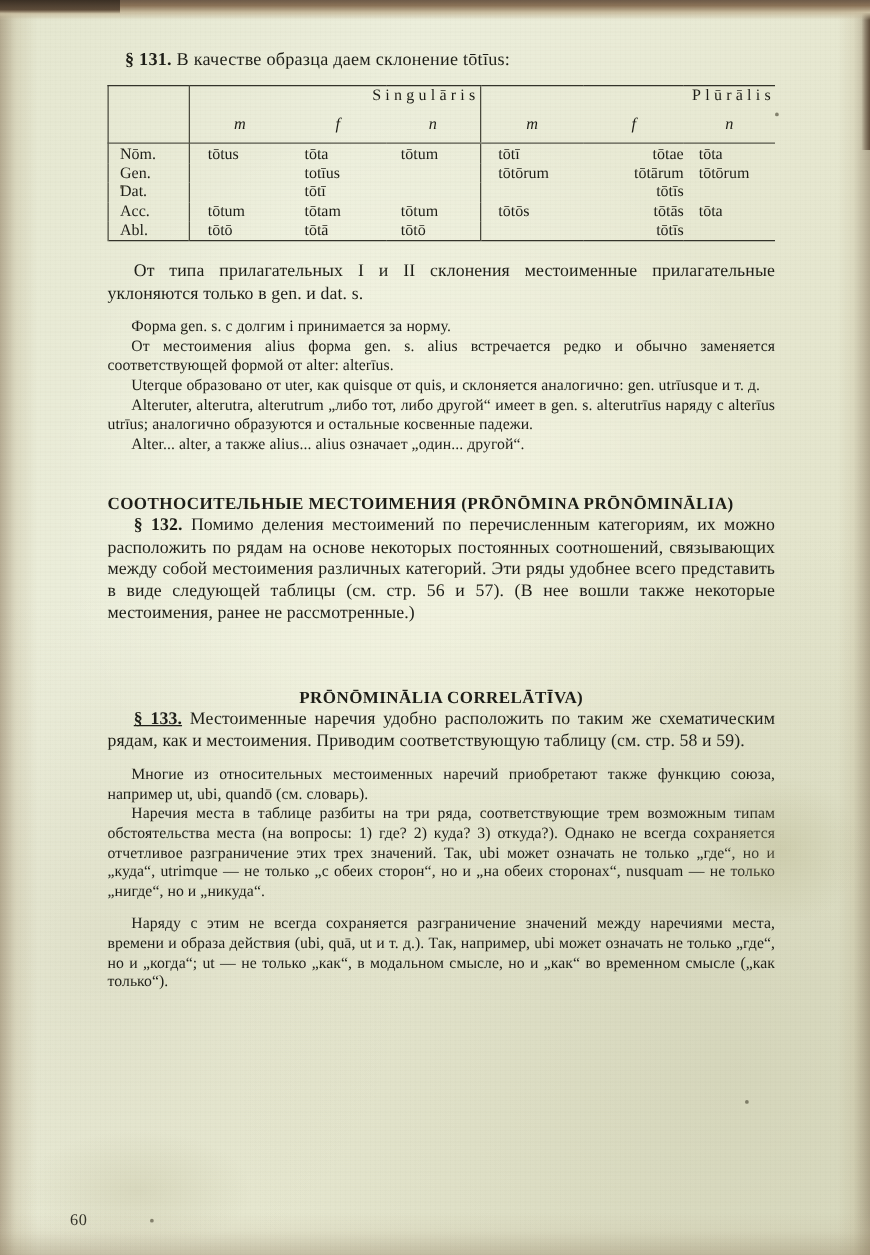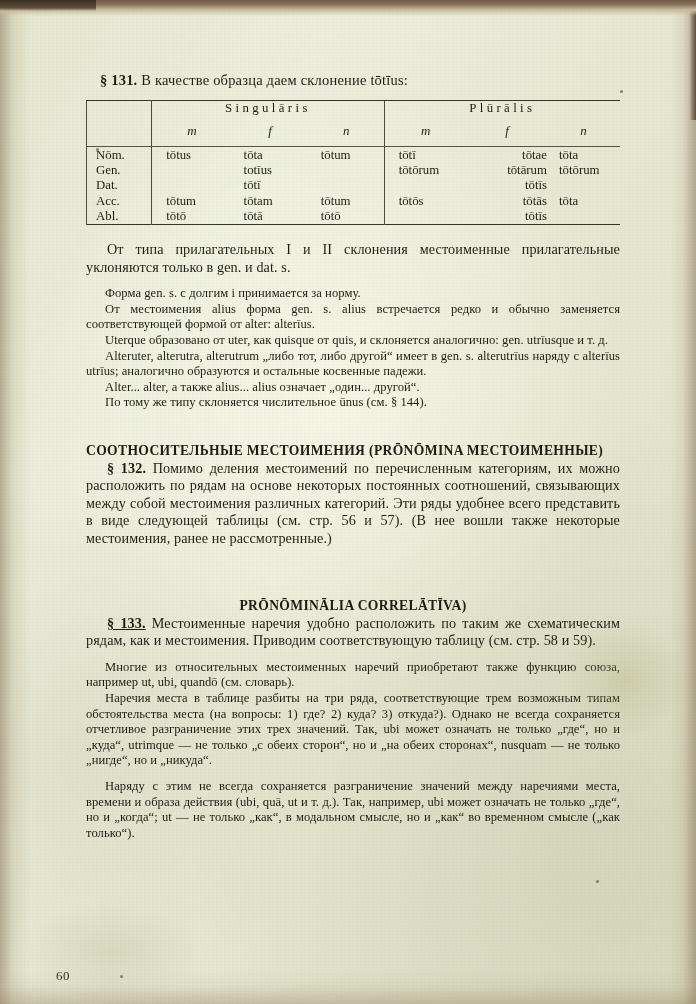--- a/index.html
+++ b/index.html
@@ -83,21 +83,21 @@
     pointer-events: none;
     background-image:
       repeating-linear-gradient(0deg, rgba(90,88,60,0.055) 0px, rgba(90,88,60,0.055) 1px, rgba(255,255,255,0) 1px, rgba(255,255,255,0) 3px),
       repeating-linear-gradient(90deg, rgba(90,88,60,0.045) 0px, rgba(90,88,60,0.045) 1px, rgba(255,255,255,0) 1px, rgba(255,255,255,0) 4px);
   }
 
   
   .content {
     position: absolute;
     left: 86px;
-    top: 72px;
+    top: 40px;
     width: 534px;
   }
 
   .lead-line {
     font-size: 14.5px;
     letter-spacing: 0.2px;
     margin: 0 0 11px 14px;
     white-space: nowrap;
   }
   .lead-line .sect { font-weight: bold; }
@@ -127,21 +127,21 @@
     width: 72px;
     padding-left: 9px !important;
     text-align: left;
     font-size: 13px;
     margin-left: 17px;
   }
   .col-div {
     border-left: 1.2px solid #4a4a3e;
   }
   .grp-title {
-    text-align: center;
+    text-align: right;
     letter-spacing: 3.4px;
     font-size: 12.6px;
   }
   .gen-mark {
     text-align: center;
     font-style: italic;
     font-size: 13px;
   }
   table.decl tbody td {
     height: 15.4px;
@@ -288,23 +288,22 @@
         </tr>
       </tbody>
     </table>
 
     <p class="body">От типа прилагательных I и II склонения местоименные прилагательные уклоняются только в gen. и dat. s.</p>
     <p class="small gap">Форма gen. s. с долгим i принимается за норму.</p>
     <p class="small">От местоимения alius форма gen. s. alius встречается редко и обычно заменяется соответствующей формой от alter: alterīus.</p>
     <p class="small">Uterque образовано от uter, как quisque от quis, и склоняется аналогично: gen. utrīusque и т. д.</p>
     <p class="small">Alteruter, alterutra, alterutrum „либо тот, либо другой“ имеет в gen. s. alterutrīus наряду с alterīus utrīus; аналогично образуются и остальные косвенные падежи.</p>
     <p class="small">Alter... alter, а также alius... alius означает „один... другой“.</p>
-    <p class="small">По тому же типу склоняется числительное ūnus (см. § 144).</p>
-
-    <h2 class="section-head left-ish">СООТНОСИТЕЛЬНЫЕ МЕСТОИМЕНИЯ (PRŌNŌMINA МЕСТОИМЕННЫЕ)</h2>
+
+    <h2 class="section-head left-ish">СООТНОСИТЕЛЬНЫЕ МЕСТОИМЕНИЯ (PRŌNŌMINA PRŌNŌMINĀLIA)</h2>
 
     <p class="body after-head"><span class="sect" style="font-weight:bold;">§ 132.</span> <span>Помимо деления местоимений по перечисленным категориям, их можно расположить по рядам на основе некоторых постоянных соотношений, связывающих между собой местоимения различных категорий. Эти ряды удобнее всего представить в виде следующей таблицы (см. стр. 56 и 57). (В нее вошли также некоторые местоимения, ранее не рассмотренные.)</span></p>
 
     <h2 class="section-head">
       <br>
       <span>PRŌNŌMINĀLIA CORRELĀTĪVA)</span>
     </h2>
 
     <p class="body after-head"><span class="sect" style="font-weight:bold;text-decoration:underline;">§ 133.</span> <span>Местоименные наречия удобно расположить по таким же схематическим рядам, как и местоимения. Приводим соответствующую таблицу (см. стр. 58 и 59).</span></p>
 

